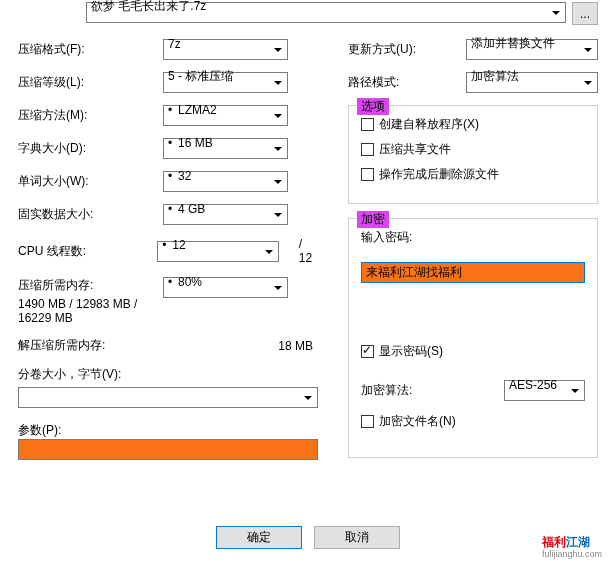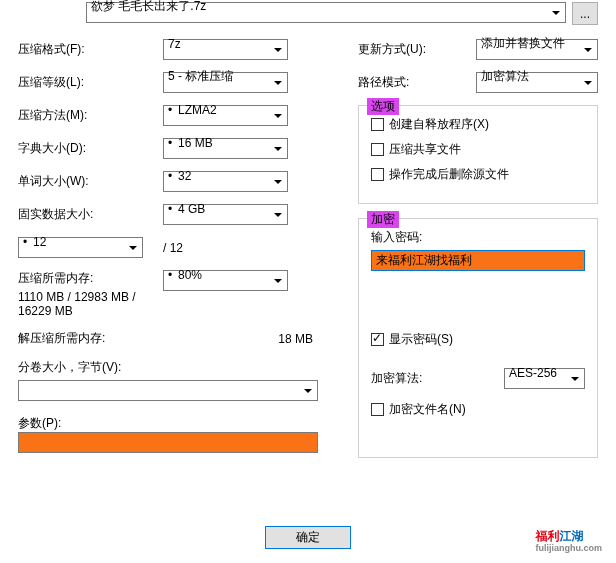--- a/index.html
+++ b/index.html
@@ -16,32 +16,32 @@
 .chk.on::after{content:"✓";position:absolute;left:0;top:-3px;font-size:12px;color:#000}
 .lbl{display:inline-block;vertical-align:middle}
 .row{display:flex;align-items:center;margin-bottom:12px}
 .row .l{width:145px}
 .row .r{width:125px}
 .fset{border:1px solid #d0d0d0;padding:10px 12px 12px;position:relative;margin-bottom:14px}
 .fset .leg{position:absolute;top:-8px;left:8px;background:#d946ef;padding:0 4px}
 .top{display:flex;gap:6px;padding:2px 18px 14px 86px}
 .top .fn{flex:1}
 .top .bb{width:26px}
-.cols{display:flex;padding:0 18px;gap:40px}
+.cols{display:flex;padding:0 18px;gap:30px}
 .cL{width:300px}
 .cR{flex:1}
 .rrow{display:flex;align-items:center;margin-bottom:12px}
 .rrow .l{width:118px}
 .rrow .r{flex:1}
 .crow{margin-bottom:8px}
 .foot{position:absolute;bottom:14px;left:0;right:0;display:flex;justify-content:center;gap:12px}
 .foot .btn{width:86px}
-.logo{position:absolute;bottom:10px;right:14px;font-weight:bold;font-size:14px}
+.logo{position:absolute;bottom:4px;right:14px;font-weight:bold;font-size:14px}
 .logo .a{color:#e60012}.logo .b{color:#0068b7}
-.logo .d{font-size:9px;color:#888;display:block;font-weight:bold;margin-top:-2px}
+.logo .d{font-size:9px;color:#888;display:block;font-weight:normal;margin-top:-2px}
 </style>
 </head>
 <body>
 
 <div class="top">
   <div class="sel fn">
       <span>欲梦 毛毛长出来了.7z</span>
     </div>
   <div class="btn bb">...</div>
 </div>
@@ -78,29 +78,30 @@
           <span>32</span>
         </div>
       </div>
     <div class="row">
         <div class="l">固实数据大小:</div>
         <div class="sel r mark">
           <span>4 GB</span>
         </div>
       </div>
     <div class="row">
+        <div class="l">CPU 线程数:</div>
         <div class="sel r mark">
           <span>12</span>
         </div>
         <div style="margin-left:20px">/ 12</div>
       </div>
     <div class="row" style="align-items:flex-start">
         <div class="l">
           <div>压缩所需内存:</div>
-          <div style="margin-top:3px">1110 MB / 12983 MB / 16229 MB</div>
+          <div style="margin-top:3px">1490 MB / 12983 MB / 16229 MB</div>
         </div>
         <div class="sel r mark">
           <span>80%</span>
         </div>
       </div>
     <div class="row">
         <div class="l">解压缩所需内存:</div>
         <div style="flex:1;text-align:right;padding-right:5px">18 MB</div>
       </div>
     <div style="margin-bottom:4px">分卷大小，字节(V):</div>
@@ -125,34 +126,35 @@
 
     <div class="fset">
       <div class="leg">选项</div>
       <div class="crow"><span class="chk"></span><span class="lbl">创建自释放程序(X)</span></div>
       <div class="crow"><span class="chk"></span><span class="lbl">压缩共享文件</span></div>
       <div class="crow"><span class="chk"></span><span class="lbl">操作完成后删除源文件</span></div>
     </div>
 
     <div class="fset" style="height:240px">
       <div class="leg">加密</div>
-      <div style="margin-bottom:4px">输入密码:</div>
+      <div style="margin-bottom:16px">输入密码:</div>
       <input class="inp focus" style="width: 100%; margin-bottom: 60px;" value="来福利江湖找福利">
       <div class="crow"><span class="chk on"></span><span class="lbl">显示密码(S)</span></div>
       <div class="rrow" style="margin-top:20px">
           <div style="flex:1">加密算法:</div>
           <div class="sel" style="width:81px">
             <span>AES-256</span>
           </div>
         </div>
       <div class="crow"><span class="chk"></span><span class="lbl">加密文件名(N)</span></div>
     </div>
   </div>
 </div>
 
 <div class="foot">
   <div class="btn def">确定</div>
+  <div class="btn">取消</div>
 </div>
 
 <div class="logo">
   <span class="a">福利</span><span class="b">江湖</span>
   <span class="d">fulijianghu.com</span>
 </div>
 
 </body></html>

